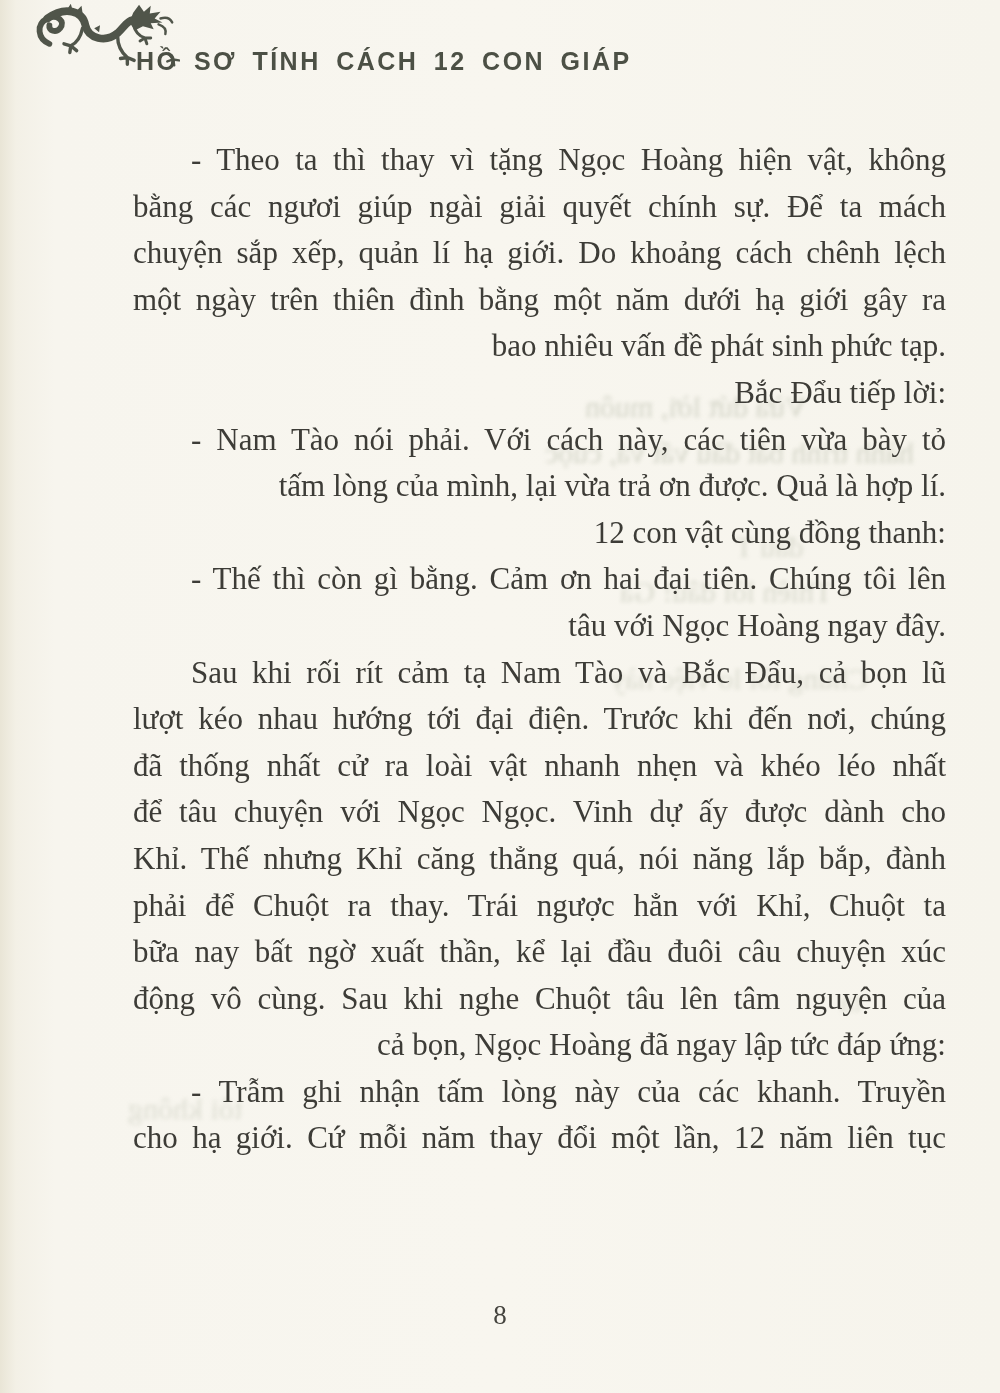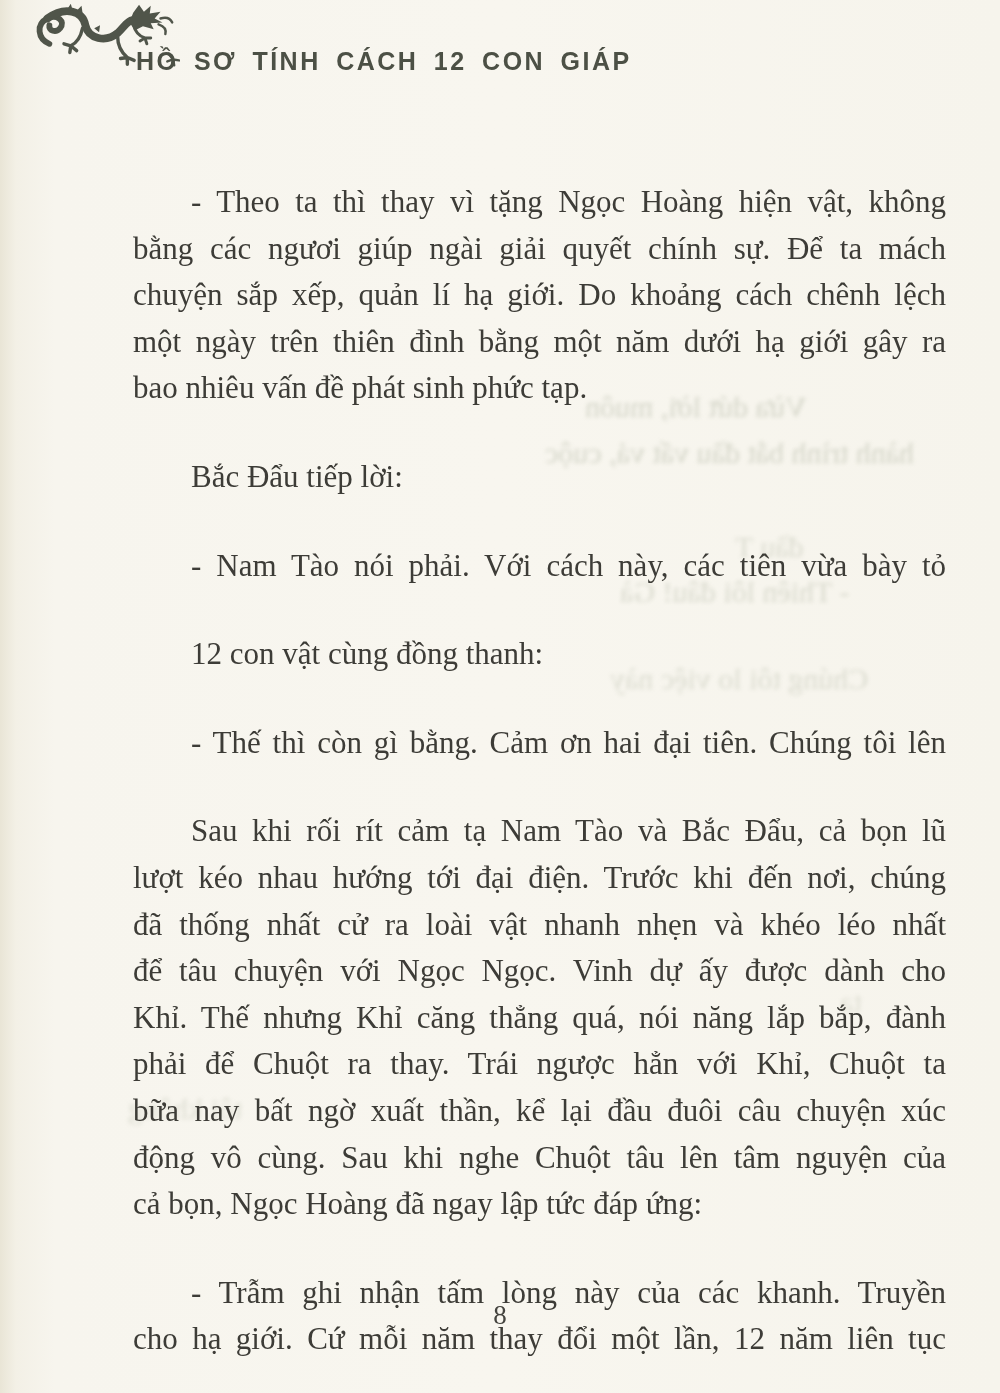--- a/index.html
+++ b/index.html
@@ -15,23 +15,23 @@
   .series-title{
     position:absolute;left:136px;top:47px;
     font-family:"Liberation Sans","DejaVu Sans",sans-serif;
     font-weight:bold;font-size:25px;letter-spacing:2.5px;word-spacing:6px;
     color:#4c5045;white-space:nowrap;
   }
   .body-text{
     position:absolute;left:133px;top:137px;width:813px;
     font-size:31px;line-height:46.6px;color:#3d3c37;
   }
-  .line{height:46.6px;overflow:hidden;text-align:left;}
+  .line{height:46.6px;overflow:hidden;text-align:right;}
   .line.just{text-align:justify;text-align-last:justify;}
-  .line.indent{text-indent:58px;margin-top:42px;}
+  .line.indent{text-indent:58px;}
   .ghost-layer{position:absolute;left:0;top:0;width:1000px;height:1393px;pointer-events:none;}
   .ghost{
     position:absolute;display:block;
     font-size:30px;color:#9aa08a;opacity:.38;
     transform:scaleX(-1);filter:blur(2px);white-space:nowrap;
   }
   .g1{top:390px;left:585px;}
   .g2{top:436px;left:545px;}
   .g3{top:530px;left:735px;opacity:.30;}
   .g4{top:575px;left:620px;opacity:.32;}
@@ -87,22 +87,24 @@
   </div>
 
   <div class="body-text">
       <div class="line indent just">- Theo ta thì thay vì tặng Ngọc Hoàng hiện vật, không</div>
       <div class="line just">bằng các ngươi giúp ngài giải quyết chính sự. Để ta mách</div>
       <div class="line just">chuyện sắp xếp, quản lí hạ giới. Do khoảng cách chênh lệch</div>
       <div class="line just">một ngày trên thiên đình bằng một năm dưới hạ giới gây ra</div>
       <div class="line">bao nhiêu vấn đề phát sinh phức tạp.</div>
       <div class="line indent">Bắc Đẩu tiếp lời:</div>
       <div class="line indent just">- Nam Tào nói phải. Với cách này, các tiên vừa bày tỏ</div>
+      <div class="line">tấm lòng của mình, lại vừa trả ơn được. Quả là hợp lí.</div>
       <div class="line indent">12 con vật cùng đồng thanh:</div>
       <div class="line indent just">- Thế thì còn gì bằng. Cảm ơn hai đại tiên. Chúng tôi lên</div>
+      <div class="line">tâu với Ngọc Hoàng ngay đây.</div>
       <div class="line indent just">Sau khi rối rít cảm tạ Nam Tào và Bắc Đẩu, cả bọn lũ</div>
       <div class="line just">lượt kéo nhau hướng tới đại điện. Trước khi đến nơi, chúng</div>
       <div class="line just">đã thống nhất cử ra loài vật nhanh nhẹn và khéo léo nhất</div>
       <div class="line just">để tâu chuyện với Ngọc Ngọc. Vinh dự ấy được dành cho</div>
       <div class="line just">Khỉ. Thế nhưng Khỉ căng thẳng quá, nói năng lắp bắp, đành</div>
       <div class="line just">phải để Chuột ra thay. Trái ngược hẳn với Khỉ, Chuột ta</div>
       <div class="line just">bữa nay bất ngờ xuất thần, kể lại đầu đuôi câu chuyện xúc</div>
       <div class="line just">động vô cùng. Sau khi nghe Chuột tâu lên tâm nguyện của</div>
       <div class="line">cả bọn, Ngọc Hoàng đã ngay lập tức đáp ứng:</div>
       <div class="line indent just">- Trẫm ghi nhận tấm lòng này của các khanh. Truyền</div>

